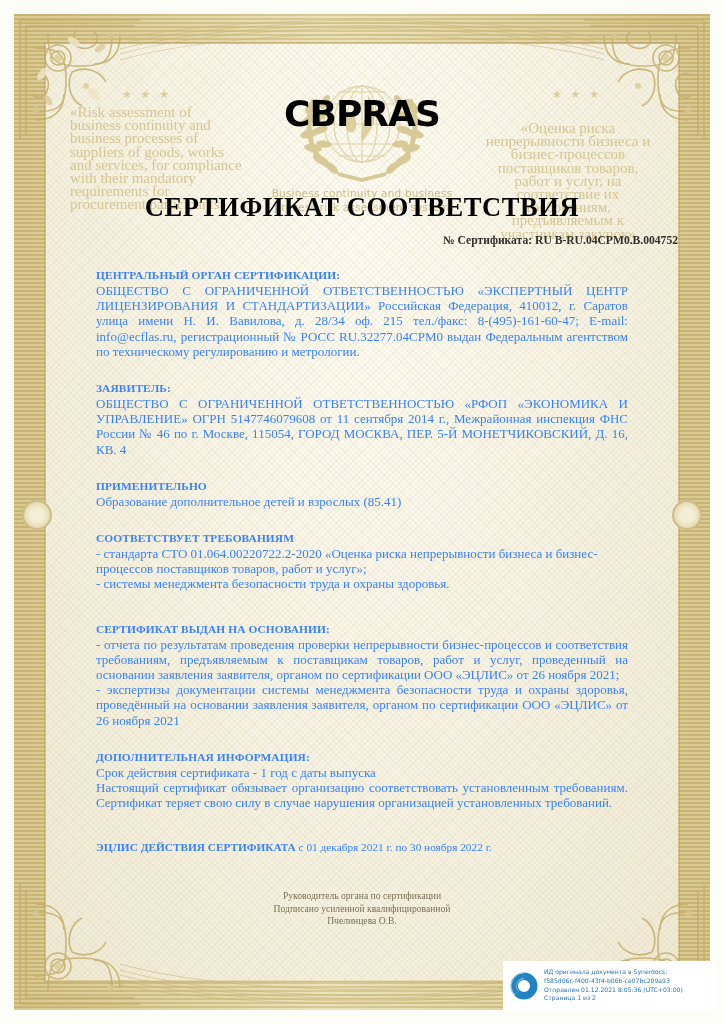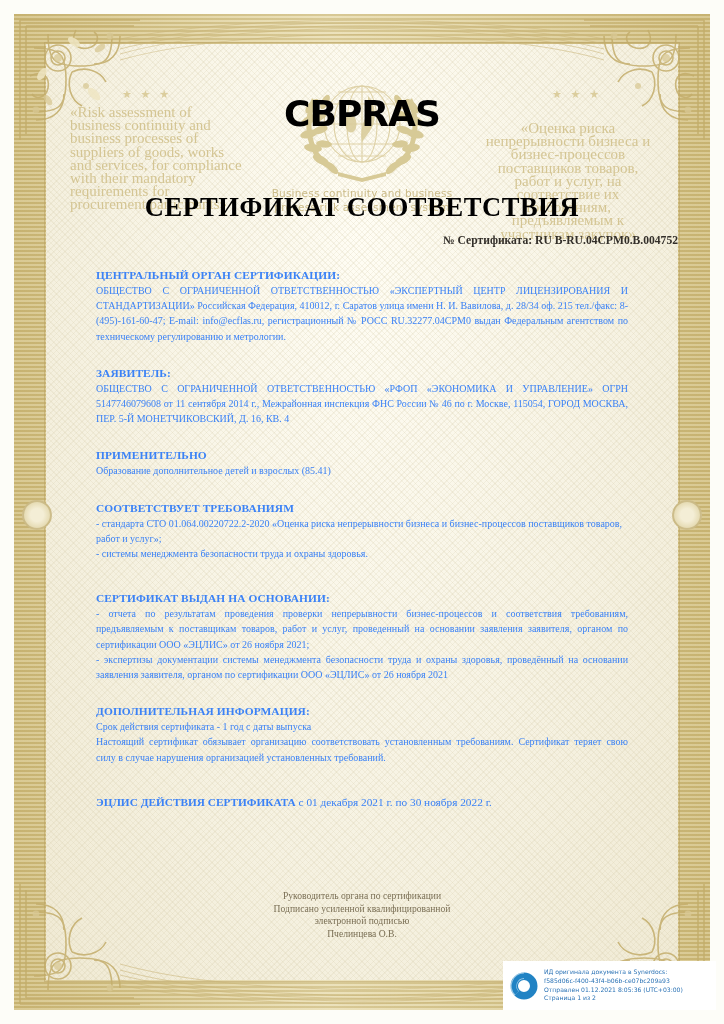--- a/index.html
+++ b/index.html
@@ -195,21 +195,21 @@
     color: #3b82f6;
   }
   .sect { margin-bottom: 12px; }
   .sect-title {
     font-weight: bold;
     font-size: 11.4px;
     line-height: 15px;
     letter-spacing: .1px;
   }
   .sect-body {
-    font-size: 10px;
+    font-size: 13px;
     line-height: 15.2px;
     text-align: justify;
   }
   .sect-body.plain { text-align: left; }
   .gap-lg { height: 18px; }
   .gap-md { height: 10px; }
 
   .validity {
     font-size: 11.3px;
     line-height: 15.2px;
@@ -509,21 +509,20 @@
       <div class="gap-lg"></div>
 
       <div class="validity">
         <b>ЭЦЛИС ДЕЙСТВИЯ СЕРТИФИКАТА</b><span> с 01 декабря 2021 г. по 30 ноября 2022 г.</span>
       </div>
     </div>
 
     <div class="signature">
       <div>Руководитель органа по сертификации</div>
       <div>Подписано усиленной квалифицированной</div>
-      <div>электронной подписью</div>
       <div>Пчелинцева О.В.</div>
     </div>
   </div>
 
   <div class="stamp">
     <div class="stamp-logo">
       <svg viewBox="0 0 30 30" xmlns="http://www.w3.org/2000/svg">
         <path d="M15 1.5 A13.5 13.5 0 1 0 15 28.5 A13.5 13.5 0 0 0 15 1.5 Z M15 9 A6 6 0 1 1 15 21 A6 6 0 0 1 15 9 Z" fill="#2183c4"></path>
         <path d="M15 1.5 A13.5 13.5 0 0 0 5.6 24.6 L 10 20.2 A7.2 7.2 0 0 1 15 8 Z" fill="#ffffff" opacity="0.55"></path>
         <path d="M15 2.6 A12.4 12.4 0 0 0 6.4 23.8 L 9.6 20.6 A8 8 0 0 1 15 7 Z" fill="#2183c4"></path>

